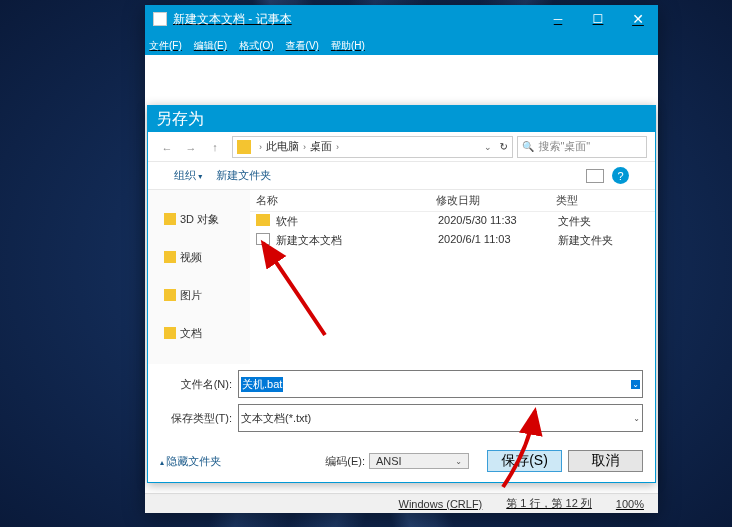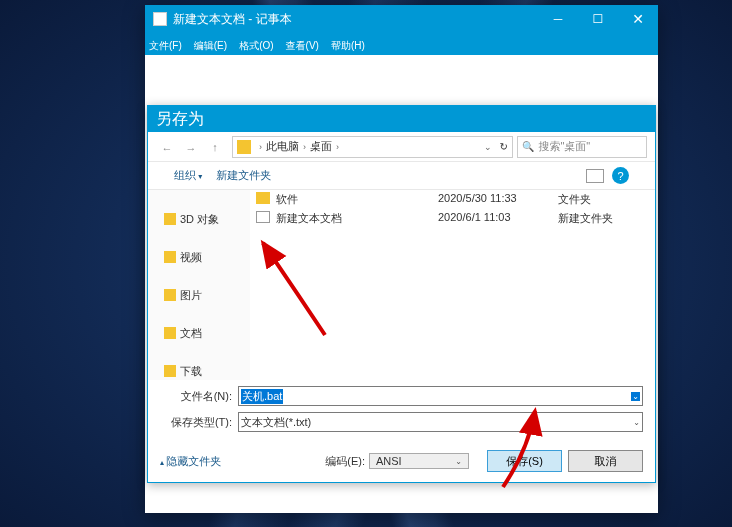--- a/index.html
+++ b/index.html
@@ -2,21 +2,21 @@
 <html><head>
   <meta charset="utf-8">
   <style>
     * { margin: 0; padding: 0; box-sizing: border-box; font-family: "Microsoft YaHei", "Segoe UI", sans-serif; }
     body { width: 732px; height: 527px; overflow: hidden; position: relative; background: radial-gradient(ellipse at center, #1a3a6e 0%, #0a1a3a 100%); }
     body::before { content: ""; position: absolute; inset: 0; background:
       linear-gradient(75deg, transparent 45%, rgba(100,150,220,.25) 47%, rgba(100,150,220,.15) 50%, transparent 52%),
       linear-gradient(105deg, transparent 40%, rgba(80,130,200,.2) 43%, rgba(80,130,200,.1) 46%, transparent 49%),
       linear-gradient(290deg, transparent 40%, rgba(90,140,210,.2) 43%, transparent 48%);
     }
-    .notepad { position: absolute; left: 145px; top: 5px; width: 513px; height: 508px; background: #fff; box-shadow: 0 4px 20px rgba(0,0,0,.4); display: flex; flex-direction: column; }
+    .notepad { position: absolute; left: 145px; top: 5px; width: 513px; height: 508px; background: #fff; box-shadow: 0 4px 20px rgba(0,0,0,.4); display: flex; flex-direction: column; text-decoration: underline; }
     .np-titlebar { background: #0098d5; height: 28px; display: flex; align-items: center; color: #fff; font-size: 12px; padding-left: 8px; }
     .np-titlebar .icon { width: 14px; height: 14px; background: #fff; margin-right: 6px; display: inline-block; border: 1px solid #ccc; }
     .np-winbtns { margin-left: auto; display: flex; }
     .np-winbtns div { width: 40px; height: 28px; display: flex; align-items: center; justify-content: center; font-size: 12px; color: #fff; }
     .np-winbtns .close { font-size: 14px; }
     .np-menubar { background: #0098d5; height: 22px; display: flex; align-items: flex-end; font-size: 10px; color: #fff; gap: 4px; }
     .np-menubar span { padding: 2px 4px; }
     .np-body { flex: 1; background: #fff; position: relative; }
     .np-status { height: 20px; background: #f0f0f0; border-top: 1px solid #ddd; display: flex; align-items: center; font-size: 11px; color: #333; justify-content: flex-end; padding-right: 8px; gap: 12px; }
     .np-status span { padding: 0 6px; }
@@ -47,31 +47,31 @@
     .dlg-list .cols div:nth-child(1) { width: 180px; }
     .dlg-list .cols div:nth-child(2) { width: 120px; }
     .dlg-list .row { display: flex; padding: 2px 6px; align-items: flex-start; }
     .dlg-list .row .ic { width: 14px; height: 12px; background: #f4c430; margin-right: 6px; }
     .dlg-list .row .ic.txt { background: #fff; border: 1px solid #999; }
     .dlg-list .row div.c1 { width: 162px; }
     .dlg-list .row div.c2 { width: 120px; }
     .dlg-bottom { padding: 6px 12px 10px; font-size: 11px; color: #333; }
     .dlg-bottom .frow { display: flex; align-items: center; margin-bottom: 6px; }
     .dlg-bottom .frow label { width: 78px; text-align: right; padding-right: 6px; }
-    .dlg-bottom .frow .field { flex: 1; border: 1px solid #7a7a7a; height: 20px; display: flex; align-items: center; padding: 0 2px; background: #fff; }
+    .dlg-bottom .frow .field { flex: 1; border: 1px solid #7a7a7a; height: 28px; display: flex; align-items: center; padding: 0 2px; background: #fff; }
     .dlg-bottom .frow .field.sel span { background: #0078d7; color: #fff; padding: 0 1px; }
     .dlg-bottom .frow .field .dd { margin-left: auto; color: #555; font-size: 8px; }
     .dlg-actions { display: flex; align-items: center; margin-top: 18px; }
     .dlg-actions .hide { color: #1a5a8a; }
     .dlg-actions .hide::before { content: "▴ "; font-size: 8px; }
     .dlg-actions .spacer { flex: 1; }
     .dlg-actions .enc-lbl { margin-right: 4px; }
     .dlg-actions .enc-dd { width: 100px; border: 1px solid #aaa; height: 16px; background: #efefef; display: flex; align-items: center; padding: 0 6px; margin-right: 12px; }
     .dlg-actions .enc-dd .dd { margin-left: auto; font-size: 8px; color: #555; }
-    .dlg-actions button { width: 75px; height: 22px; font-size: 11px; border: 1px solid #888; background: #e6e6e6; margin-left: 6px; cursor: pointer; }
+    .dlg-actions button { width: 75px; height: 22px; font-size: 14px; border: 1px solid #888; background: #e6e6e6; margin-left: 6px; cursor: pointer; }
     .dlg-actions button.primary { background: #cde8f6; border-color: #3a9ed8; }
 
     .arrow { position: absolute; pointer-events: none; }
     .arrow svg { overflow: visible; }
   </style>
 </head>
 <body>
 
 <div class="notepad">
   <div class="np-titlebar">
@@ -147,20 +147,25 @@
             <div class="item">
               <span class="fold"></span>
               <span>音乐</span>
             </div>
             <div class="item sel">
               <span class="fold"></span>
               <span>桌面</span>
             </div>
           </div>
         <div class="dlg-list">
+          <div class="cols">
+            <div>名称</div>
+            <div>修改日期</div>
+            <div>类型</div>
+          </div>
           <div class="rows">
               <div class="row">
                 <span class="ic"></span>
                 <div class="c1">软件</div>
                 <div class="c2">2020/5/30 11:33</div>
                 <div>文件夹</div>
               </div>
               <div class="row">
                 <span class="ic txt"></span>
                 <div class="c1">新建文本文档</div>
@@ -192,20 +197,25 @@
           <div class="enc-dd">
             <span>ANSI</span>
             <span class="dd">⌄</span>
           </div>
           <button class="primary">保存(S)</button>
           <button>取消</button>
         </div>
       </div>
     </div>
 
+  </div>
+  <div class="np-status">
+    <span>Windows (CRLF)</span>
+    <span>第 1 行，第 12 列</span>
+    <span>100%</span>
   </div>
 </div>
 
 <div class="arrow" style="left:255px; top:235px;">
   <svg width="80" height="110">
       <defs>
         <marker id="ah1" markerWidth="8" markerHeight="8" refX="6" refY="3" orient="auto">
           <path d="M0,0 L7,3 L0,6 Z" fill="#d40000"></path>
         </marker>
       </defs>

